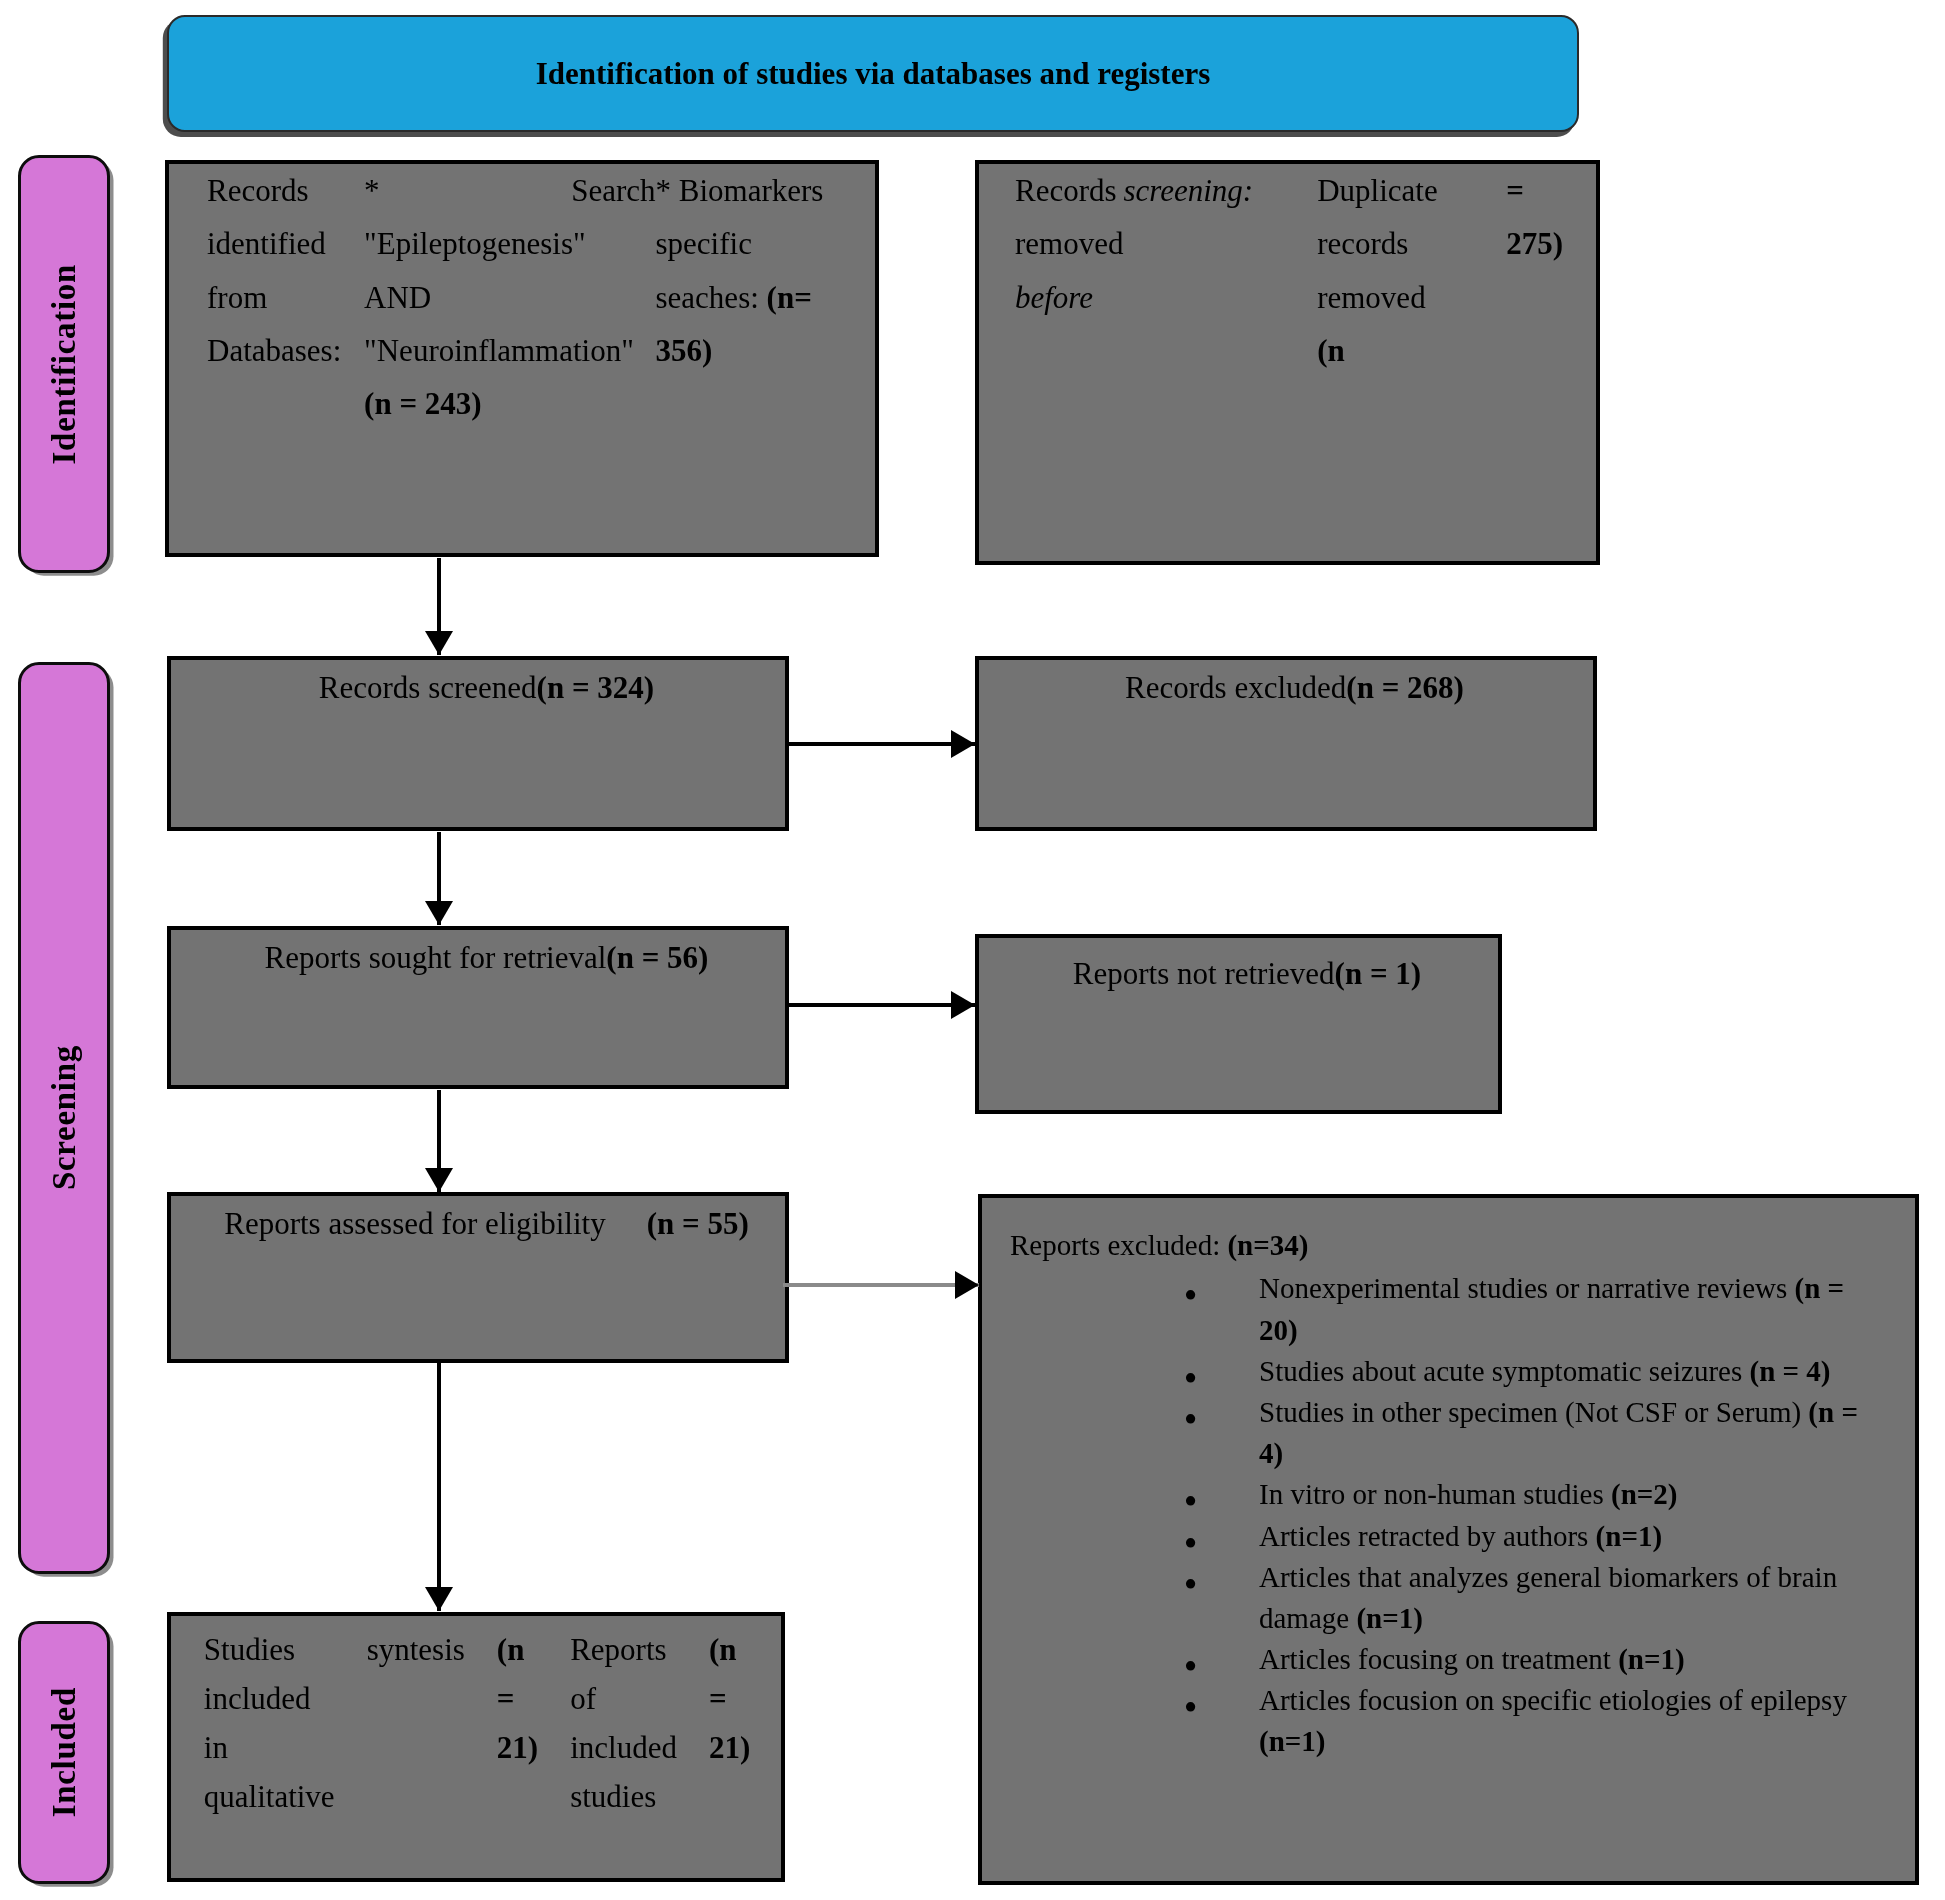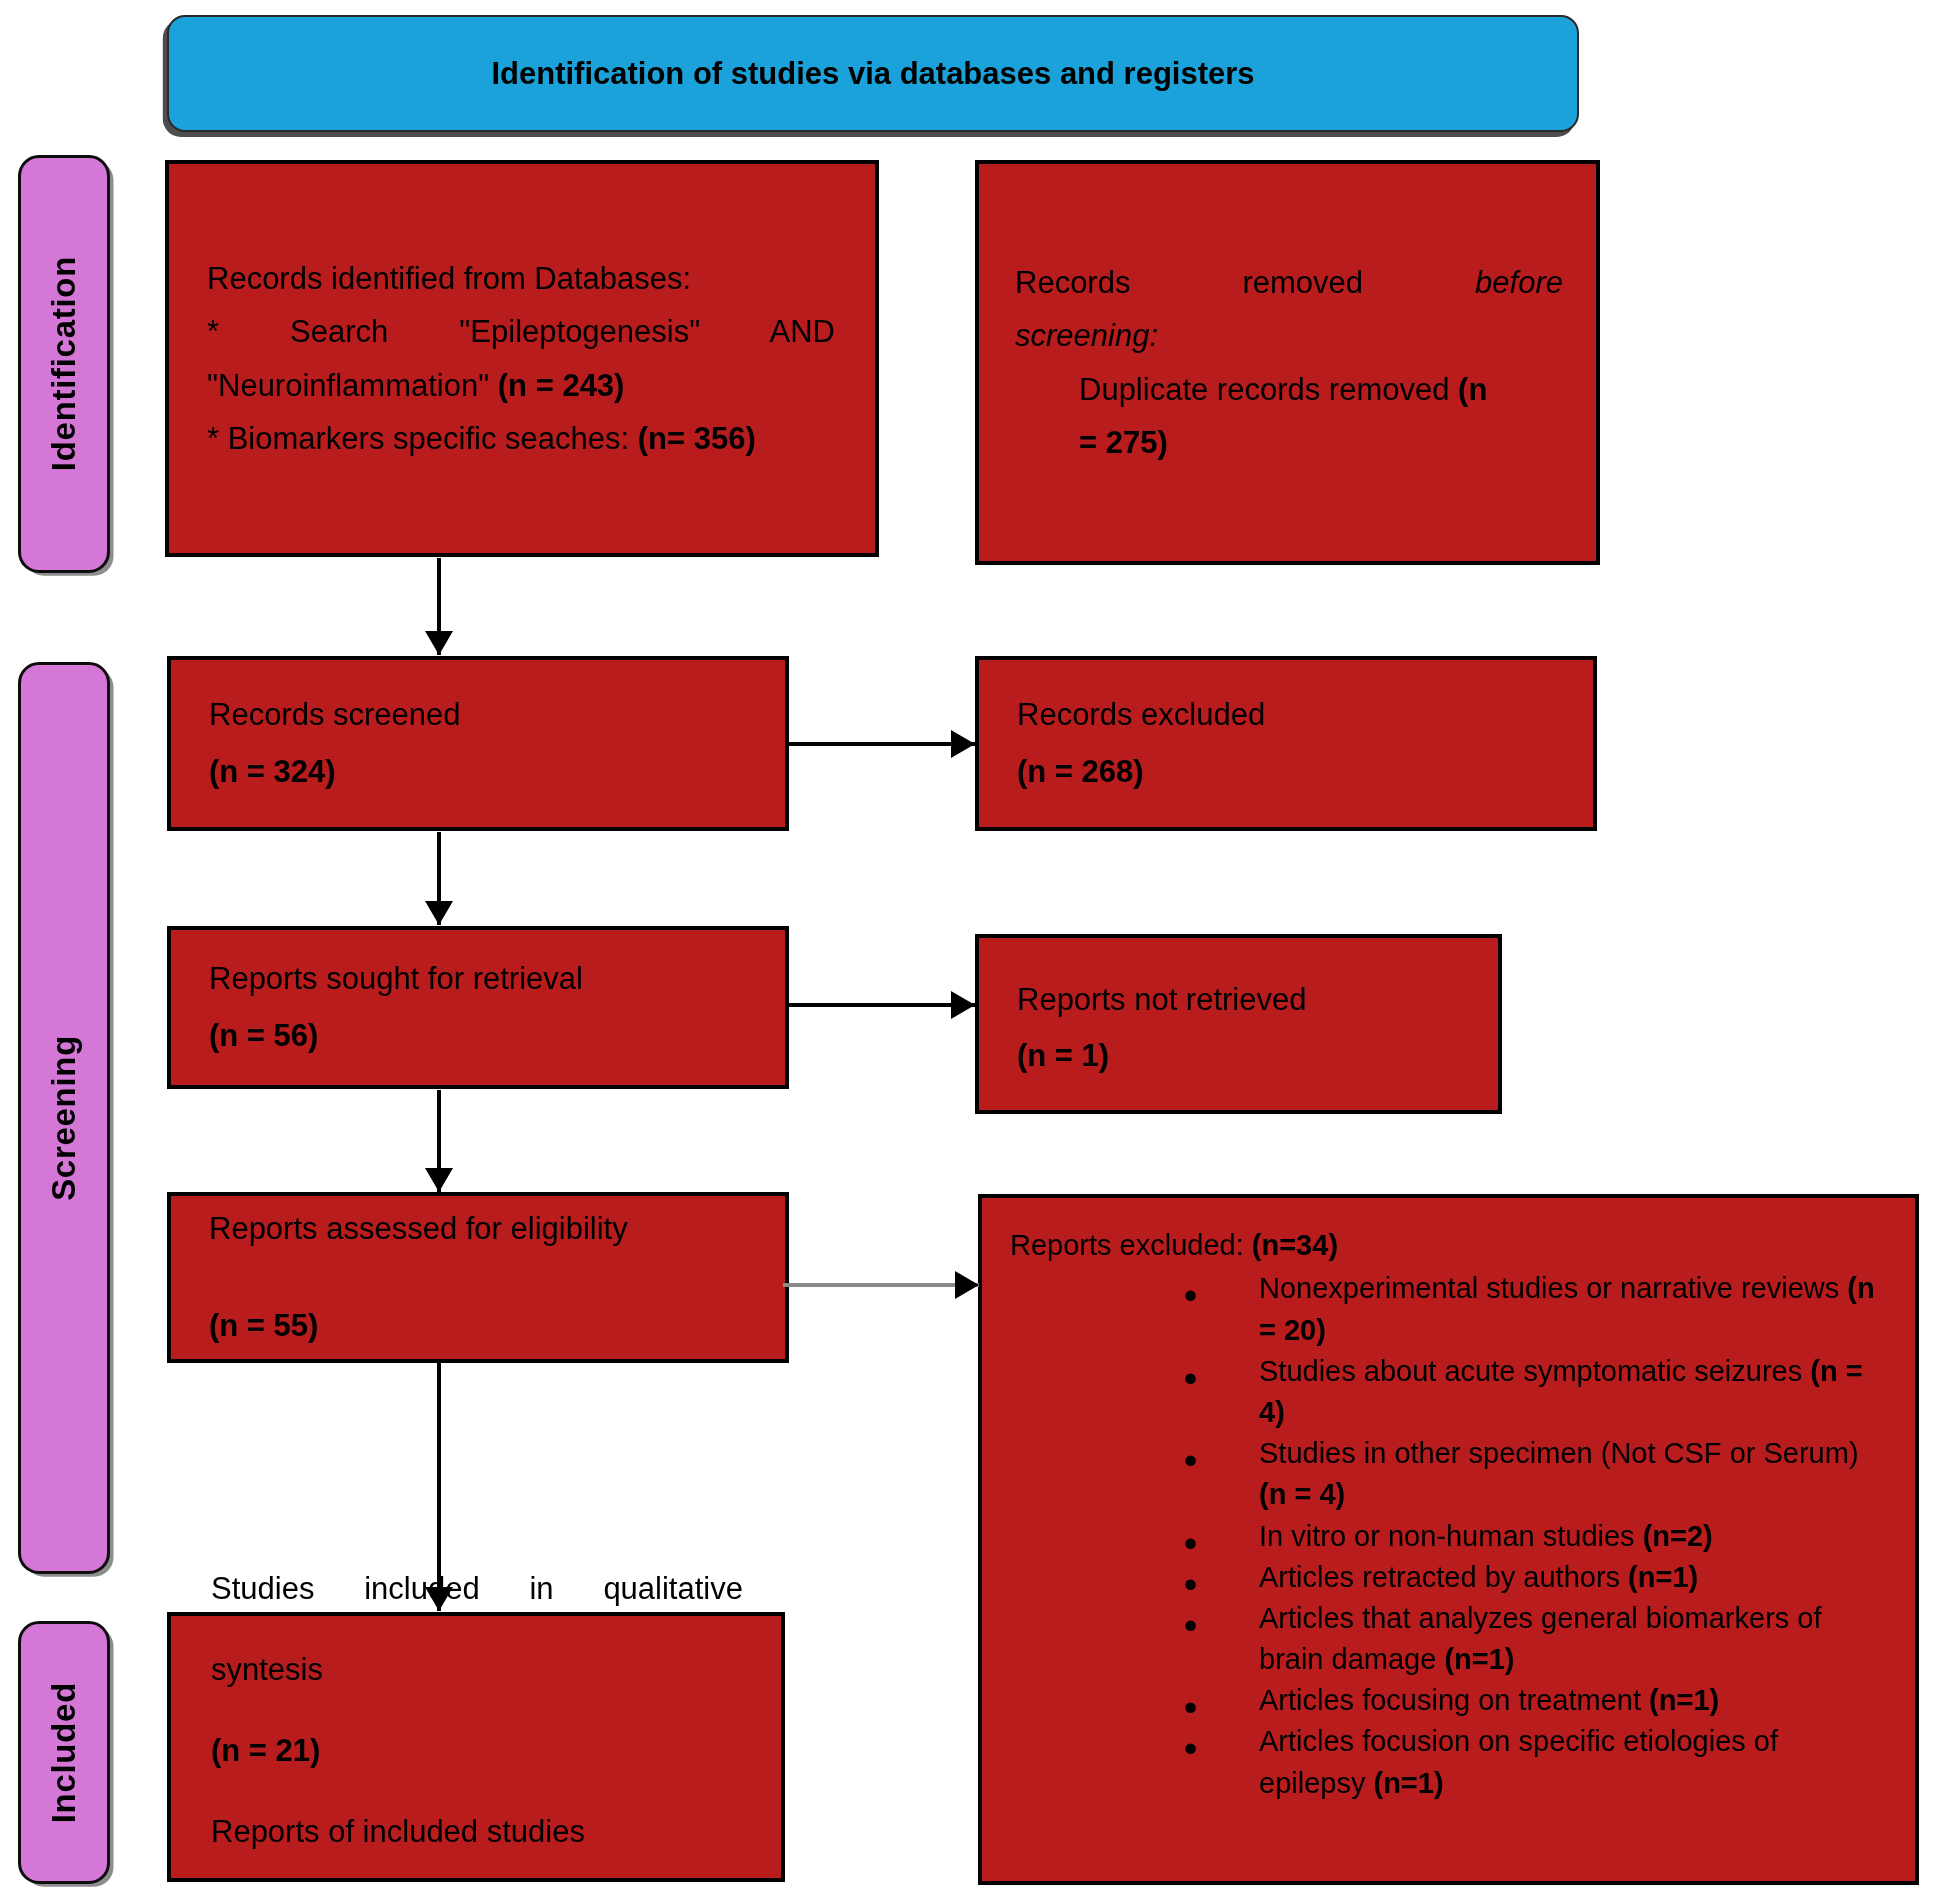--- a/index.html
+++ b/index.html
@@ -2,21 +2,21 @@
 <html style="font-size:11px"><head>
 <meta charset="utf-8">
 <style>
   * { box-sizing: border-box; }
   html, body { margin: 0; padding: 0; background: #ffffff; }
   .stage {
     position: relative;
     width: 1946px;
     height: 1901px;
     background: #ffffff;
-    font-family: Liberation Sans, sans-serif;
+    font-family: Liberation Serif, serif;
     color: #000;
     border-radius: 26px;
   }
 
   
   .banner {
     position: absolute;
     left: 167px; top: 15.3px;
     width: 1412px; height: 117px;
     background: #1ba2da;
@@ -45,25 +45,25 @@
     letter-spacing: 0.7px;
     white-space: nowrap;
   }
   #label-identification { top: 155px; height: 418px; }
   #label-screening      { top: 662px; height: 912px; }
   #label-included       { top: 1621px; height: 263px; }
 
   
   .fbox {
     position: absolute;
-    background: #b91c1c;
+    background: #737373;
     border: 4.9px solid #000;
     font-size: 31px;
     line-height: 1.7;
-    display: flex; flex-direction: column; justify-content: center;
+    display: flex; justify-content: center;
   }
   .just { text-align: justify; text-align-last: justify; }
   .jpar { text-align: justify; }
   .it { font-style: italic; }
 
   #box-records-identified { left: 165px; top: 160px; width: 714px; height: 397px; padding: 0 40px 0 38px; line-height: 1.72; }
   #box-records-removed    { left: 975px; top: 160px; width: 625px; height: 405px; padding: 0 33px 0 36px; line-height: 1.72; }
   .indent { padding-left: 64px; }
 
   #box-records-screened     { left: 167px;  top: 656px;  width: 622px; height: 175px; padding: 0 21px 0 38px; line-height: 1.82; }

